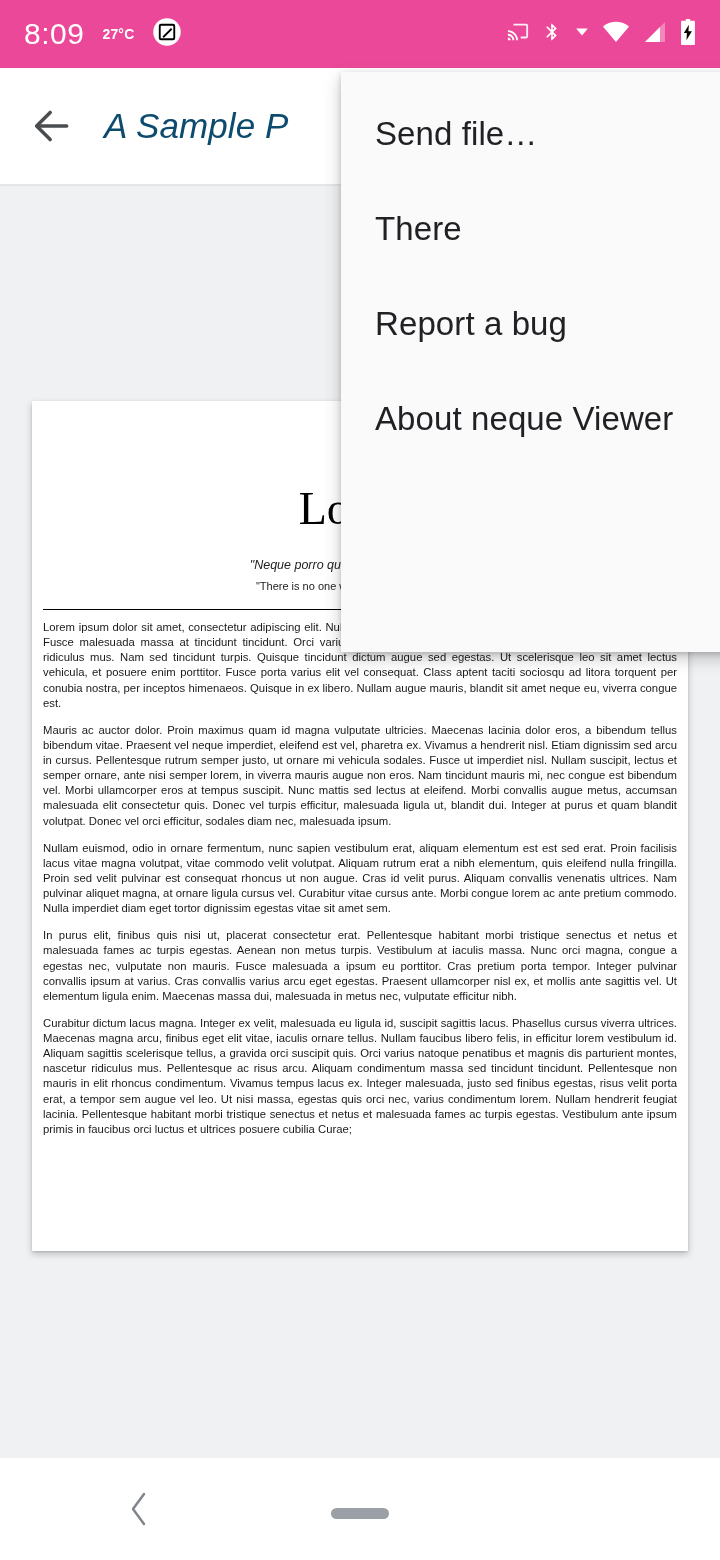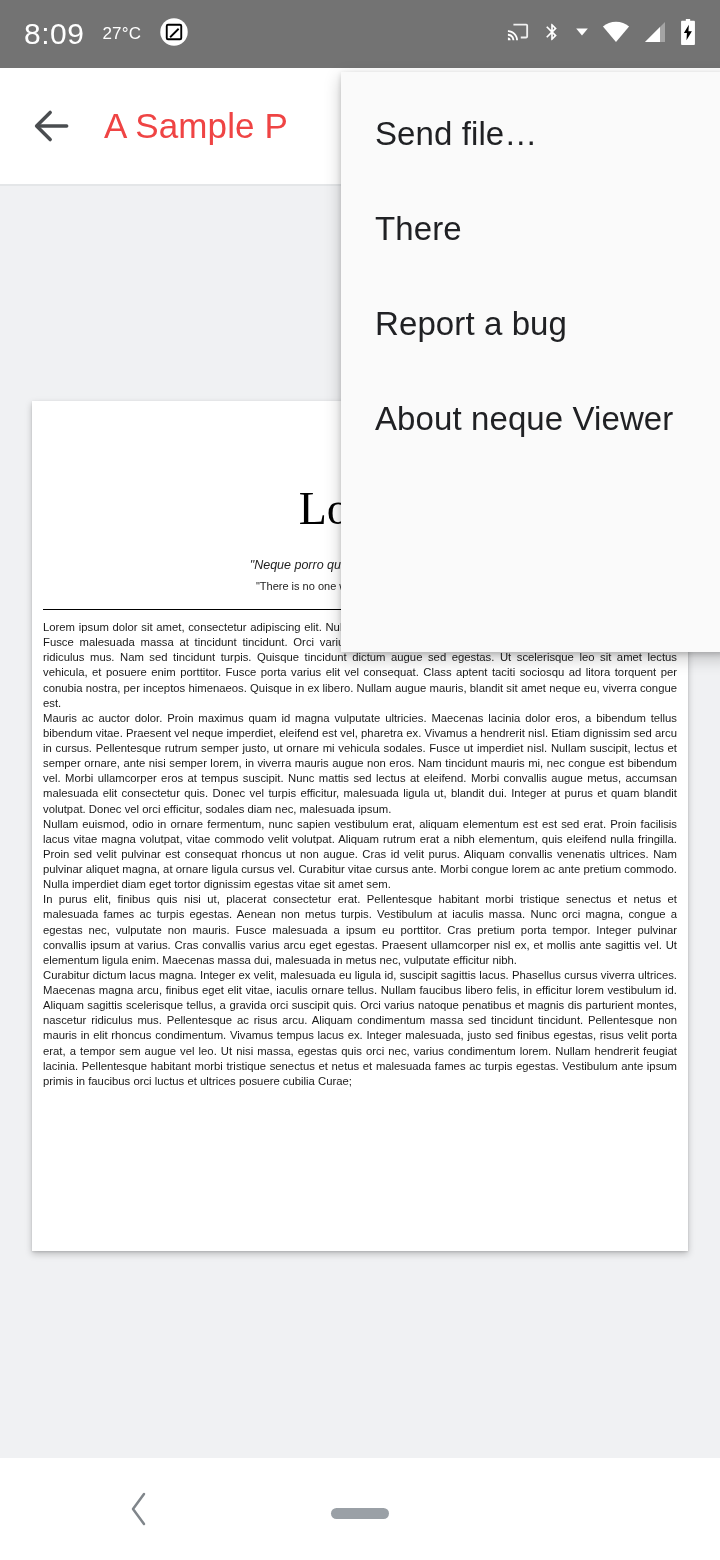--- a/index.html
+++ b/index.html
@@ -13,51 +13,51 @@
     position: relative;
     width: 720px; height: 1560px;
     background: #f0f1f3;
     overflow: hidden;
   }
 
   
   #status-bar {
     position: absolute; left: 0; top: 0;
     width: 720px; height: 68px;
-    background: #737373;
+    background: #ec4899;
     display: flex; align-items: center;
     padding: 0 24px;
     justify-content: space-between;
   }
   #status-left { display: flex; align-items: center; gap: 18px; }
   #clock {
     color: #ffffff; font-size: 30px; font-weight: 400;
     letter-spacing: 0.5px;
   }
-  #temp { color: #ffffff; font-size: 17px; font-weight: 400; letter-spacing: 0.2px; }
+  #temp { color: #ffffff; font-size: 14px; font-weight: 700; letter-spacing: 0.2px; }
   #status-right {
     margin-left: auto;
     display: flex; align-items: center; gap: 13px;
   }
   .sicon { display: block; }
 
   
   #app-bar {
     position: absolute; left: 0; top: 68px;
     width: 720px; height: 116px;
     background: #ffffff;
     display: flex; align-items: center;
   }
   #back-arrow-button {
     width: 104px; height: 116px;
     display: flex; align-items: center; justify-content: center;
   }
   #doc-title {
-    font-size: 35px; color: #ef4444; font-weight: 400;
-    white-space: nowrap; letter-spacing: 0.1px;
+    font-size: 35px; color: #0c4a6e; font-weight: 400;
+    white-space: nowrap; letter-spacing: 0.1px; font-style: italic;
   }
   #app-bar-divider {
     position: absolute; left: 0; top: 184px;
     width: 720px; height: 2px;
     background: #e4e6e8;
   }
 
   
   #doc-scroll {
     position: absolute; left: 0; top: 186px;
@@ -88,21 +88,21 @@
     font-size: 11px; color: #222222;
     text-align: center; margin-top: 8px;
     white-space: nowrap;
   }
   #doc-rule {
     width: 100%; height: 1px; background: #000000;
     margin-top: 17px;
   }
   .doc-para {
     font-size: 11.3px; line-height: 1.34; color: #1a1a1a;
-    text-align: justify; margin-top: 0;
+    text-align: justify; margin-top: 12px;
   }
   .doc-para:first-of-type { margin-top: 10px; }
 
   
   #overflow-menu {
     position: absolute; left: 320px; top: 72px;
     width: 392px; height: 580px;
     background: #fafafa;
     box-shadow: 0 6px 16px rgba(0,0,0,0.22), 0 2px 5px rgba(0,0,0,0.16);
     padding: 14px 0;

